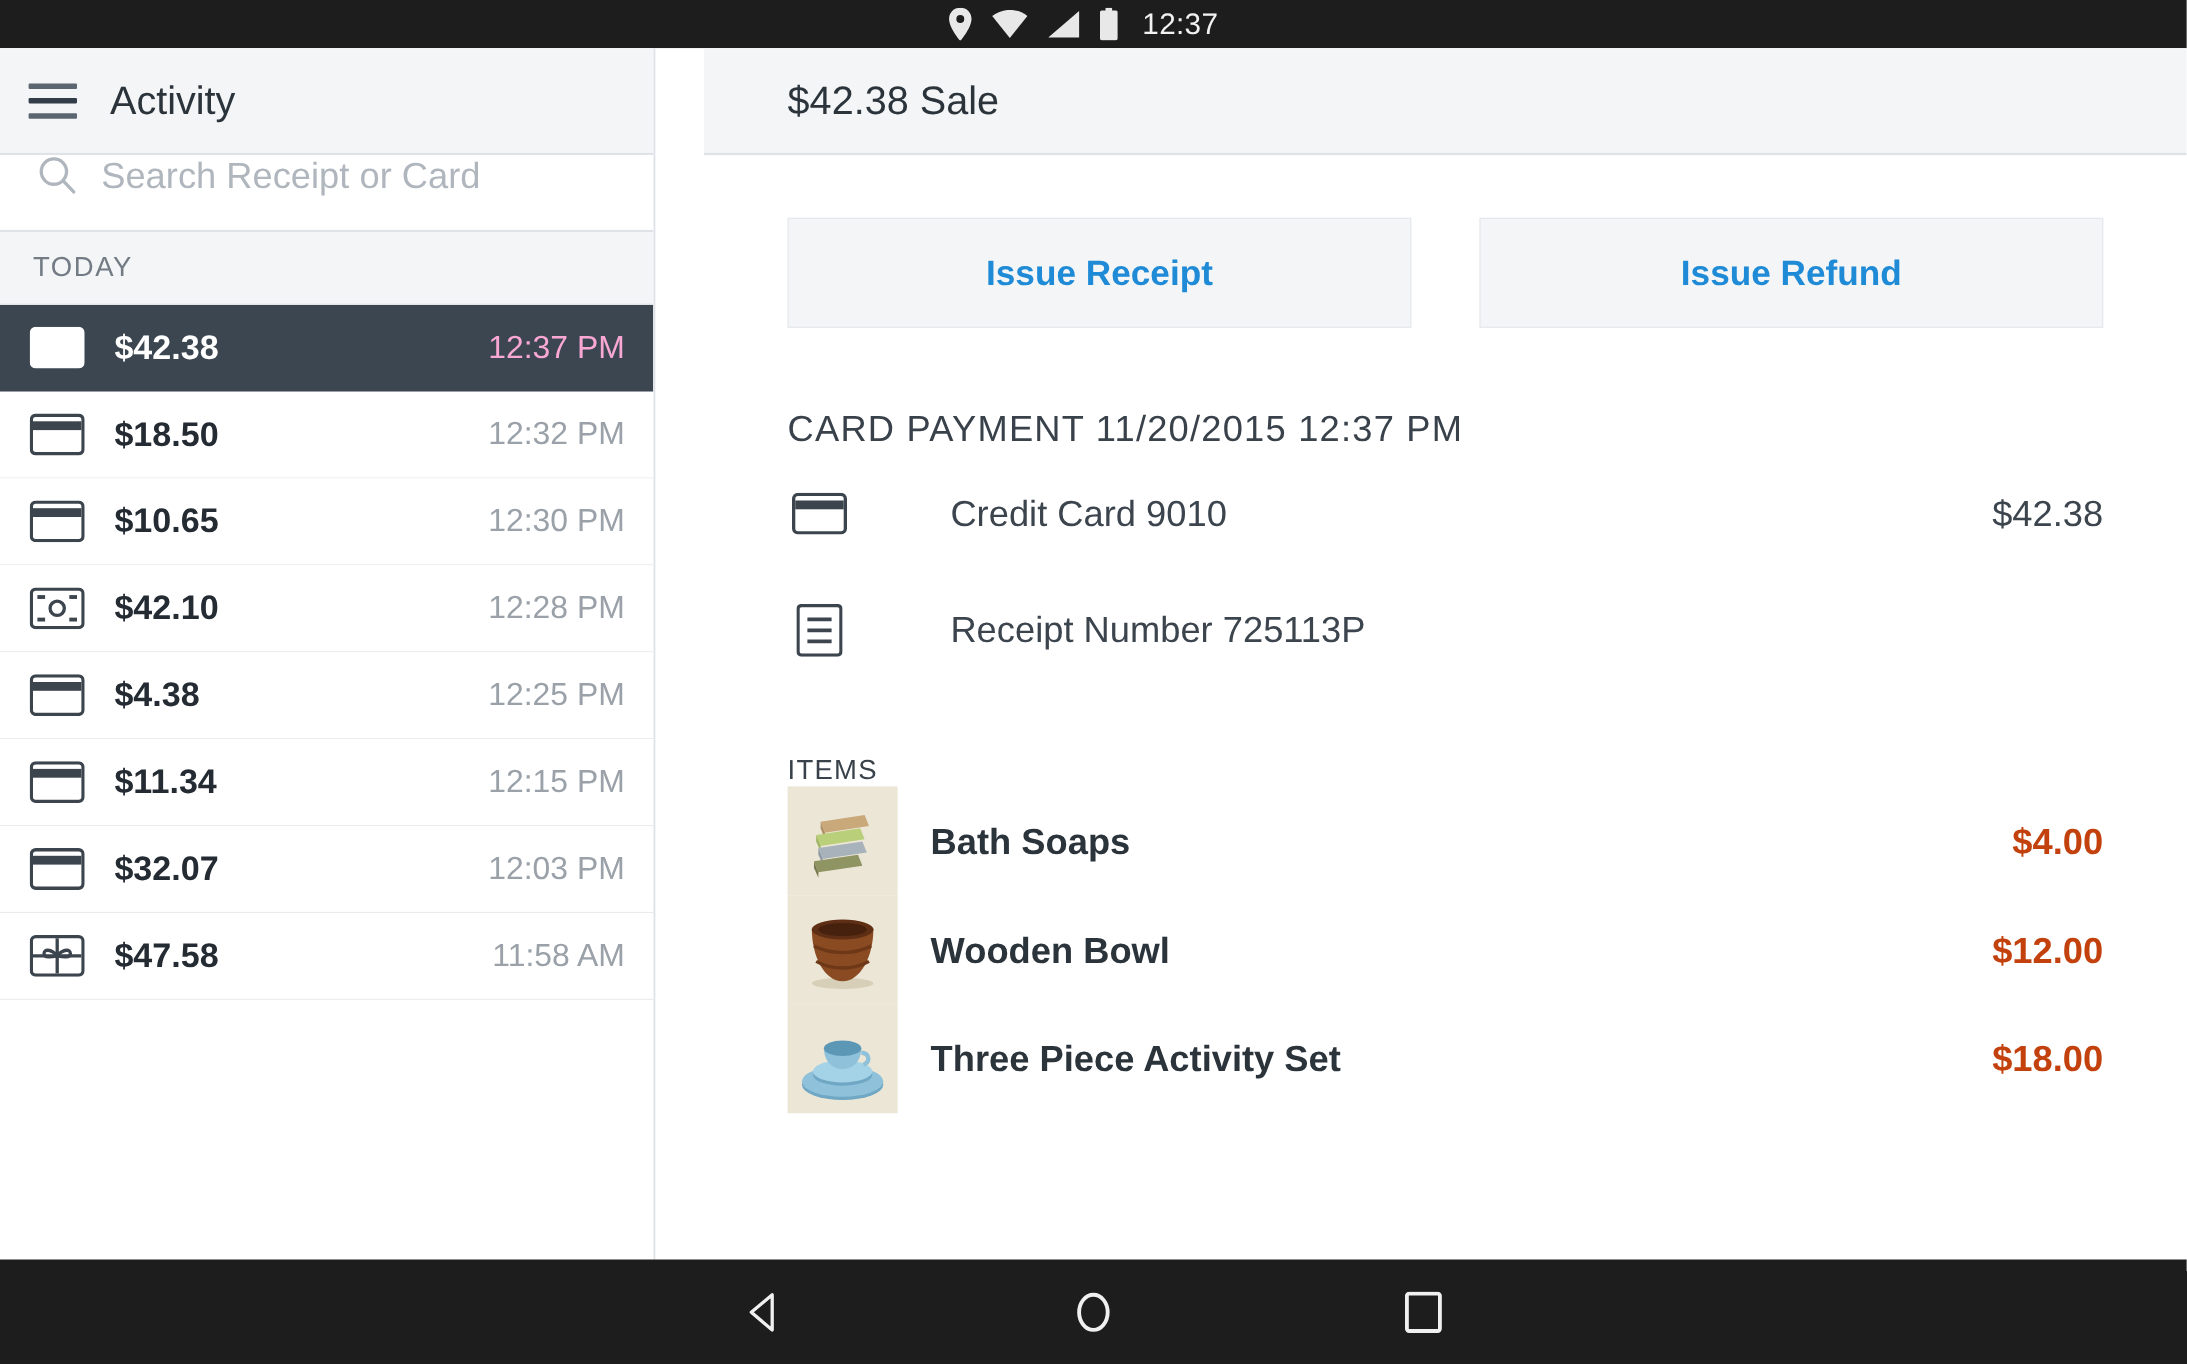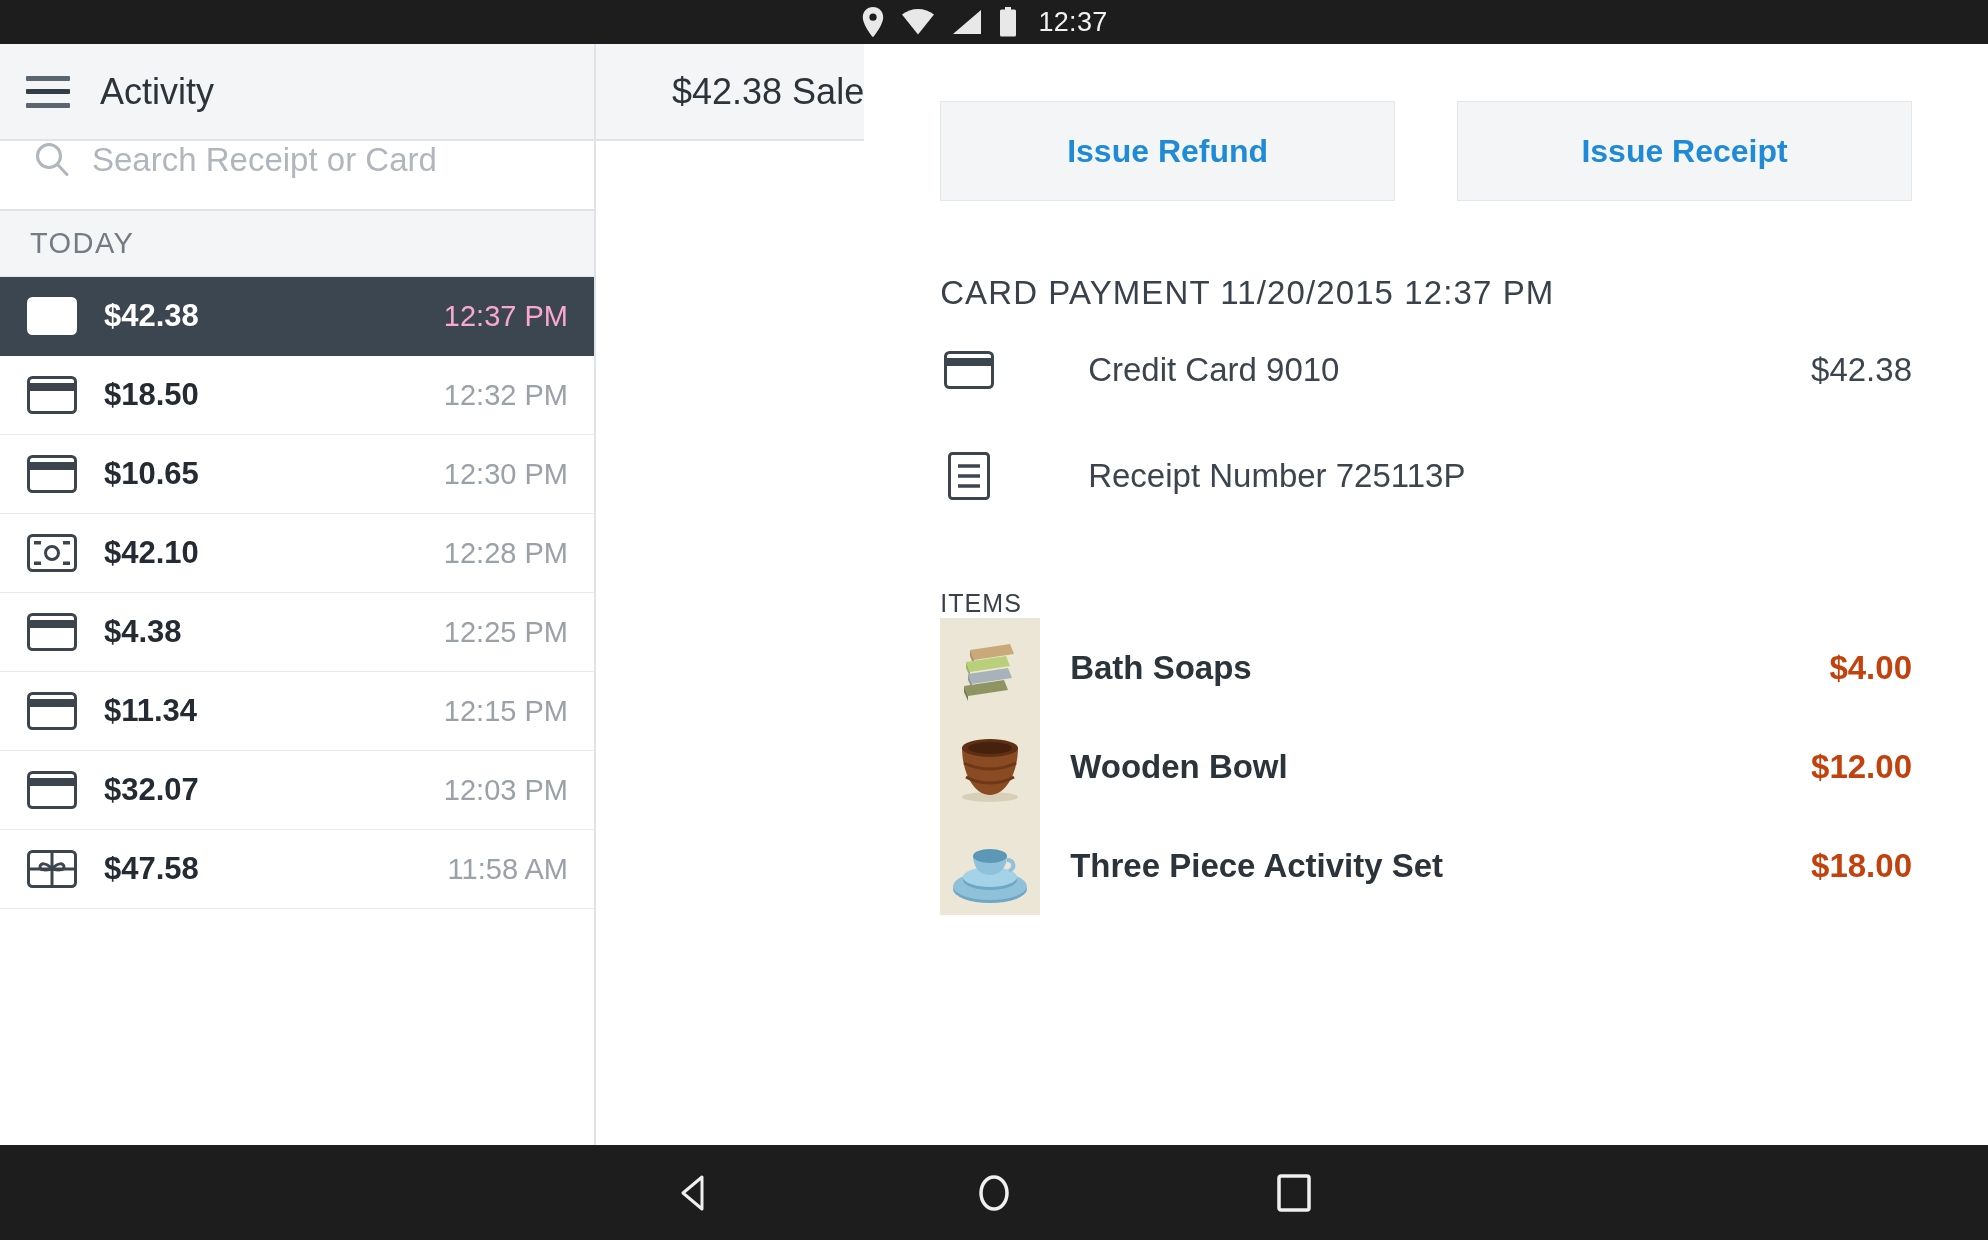--- a/index.html
+++ b/index.html
@@ -51,40 +51,40 @@
   .search-input {
     border: none; outline: none; background: transparent;
     font-family: "Liberation Sans", sans-serif; font-size: 33px;
     color: #2b333b; width: 470px;
   }
   .search-input::placeholder { color: #b0b6bd; }
 
   .section-head {
     height: 66px; background: #f4f5f7; border-bottom: 1px solid #e3e7eb;
     display: flex; align-items: center; padding-left: 30px; flex: 0 0 auto;
-    font-size: 29px; letter-spacing: 1.4px; color: #737c85;
+    font-size: 25px; letter-spacing: 1.4px; color: #737c85;
   }
 
   .tx-list { flex: 1 1 auto; overflow: hidden; background: #fff; }
   .tx-row {
     height: 79px; display: flex; align-items: center;
     border-bottom: 1px solid #e8ebee; padding: 0 26px 0 26px;
     background: #fff; cursor: pointer;
   }
   .tx-row.selected { background: #3c4650; border-bottom-color: #3c4650; }
   .tx-ico { width: 52px; flex: 0 0 52px; display: flex; align-items: center;
             justify-content: center; margin-right: 26px; }
   .tx-amount { font-size: 31px; font-weight: bold; color: #242b33; flex: 1 1 auto; }
   .tx-time { font-size: 29px; color: #9aa1a8; }
   .tx-row.selected .tx-amount { color: #ffffff; }
   .tx-row.selected .tx-time { color: #f9a8d4; }
 
   
-  .right { flex: 1 1 auto; height: 100%; display: flex; 
-           background: #fff; overflow: hidden; }
+  .right { flex: 1 1 auto; height: 100%; display: flex; flex-direction: column;
+           background: #fff; overflow: hidden; padding-left: 44px; }
   .right-header {
     height: 97px; background: #f4f5f7; border-bottom: 2px solid #dfe3e8;
     display: flex; align-items: center; padding-left: 76px; flex: 0 0 auto;
   }
   .right-title { font-size: 36px; color: #2b333b; }
 
   .right-body { flex: 1 1 auto; padding: 0 76px 0 76px; overflow: hidden; }
 
   .action-row { display: flex; gap: 62px; margin-top: 57px; }
   .action-btn {
@@ -272,22 +272,22 @@
 
     <div class="right">
 
       <div class="right-header">
         <div class="right-title">$42.38 Sale</div>
       </div>
 
       <div class="right-body">
 
         <div class="action-row">
+          <div class="action-btn">Issue Receipt</div>
           <div class="action-btn">Issue Refund</div>
-          <div class="action-btn">Issue Receipt</div>
         </div>
 
         <div class="payment-label">CARD PAYMENT 11/20/2015 12:37 PM</div>
 
         <div>
           <div class="detail-row">
             <span class="detail-ico">
               <svg width="50" height="38" viewBox="0 0 50 38">
                   <rect x="1.5" y="1.5" width="47" height="35" rx="4" fill="#fff" stroke="#3c454e" stroke-width="3"></rect>
                   <rect x="3" y="7" width="44" height="8" fill="#3c454e"></rect>

